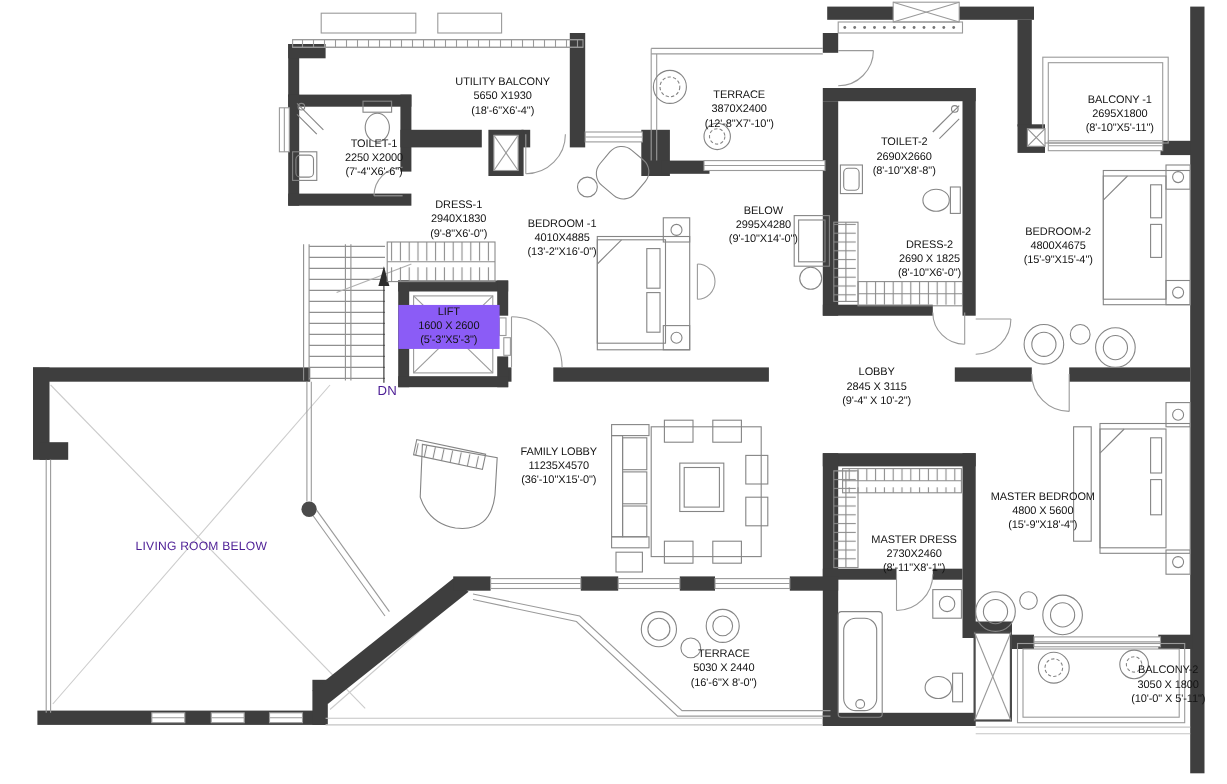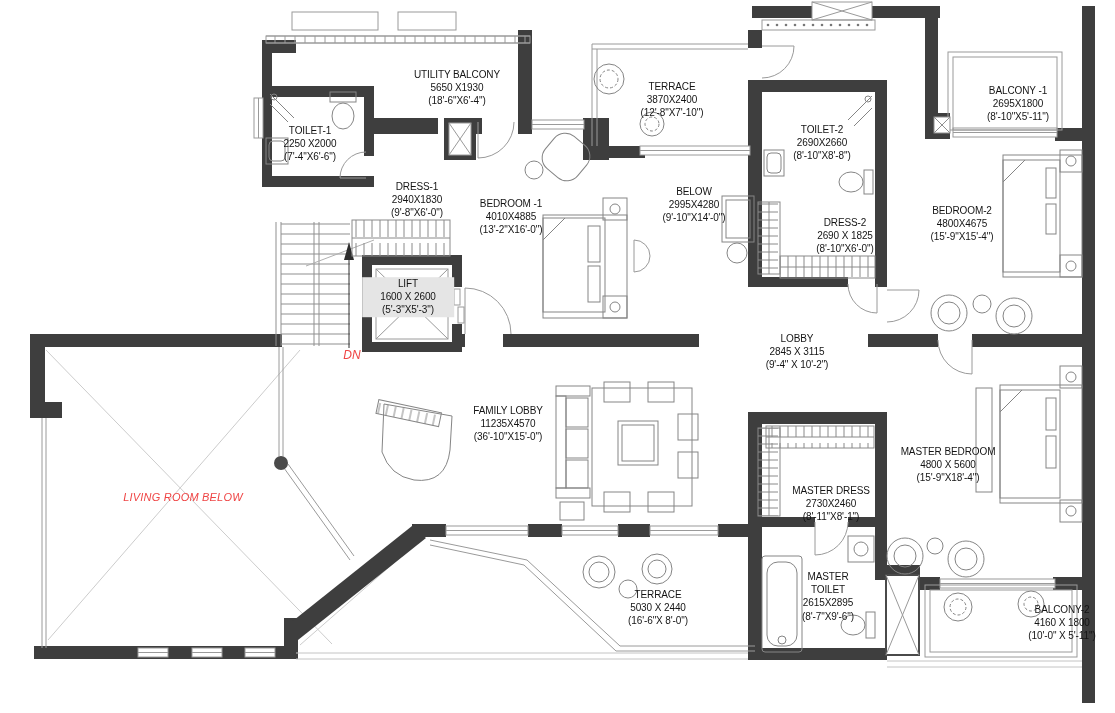--- a/index.html
+++ b/index.html
@@ -2,23 +2,23 @@
 <html><head>
 <meta charset="utf-8">
 <style>
   html,body{margin:0;padding:0;background:#ffffff;}
   .plan{position:relative;width:1115px;height:713px;background:#fff;overflow:hidden;
         font-family:"Liberation Sans",sans-serif;}
   .plan svg{position:absolute;left:0;top:0;}
   .room-label{position:absolute;transform:translate(-50%,-50%);text-align:center;
       font-size:10px;line-height:1.32;color:#141414;white-space:nowrap;letter-spacing:-0.1px;}
   .room-label.wrap{white-space:normal;width:62px;}
-  .single{position:absolute;transform:translate(-50%,-50%);font-size:11px;color:#ef4444;
-      white-space:nowrap;letter-spacing:0.2px;font-style:italic;}
-  .lift-bg{background:#e5e5e5;padding:0 18px;}
+  .single{position:absolute;transform:translate(-50%,-50%);font-size:11px;color:#4c1d95;
+      white-space:nowrap;letter-spacing:0.2px;}
+  .lift-bg{background:#8b5cf6;padding:0 18px;}
 </style>
 </head>
 <body>
 
 <div class="plan">
 <svg width="1115" height="713" viewBox="0 0 1115 713">
   <defs>
     <pattern id="tickv" width="8" height="40" patternUnits="userSpaceOnUse">
       <line x1="4" y1="3" x2="4" y2="37" stroke="#8a8a8a" stroke-width="1"></line>
     </pattern>
@@ -462,21 +462,21 @@
           <circle cx="1031" cy="604" r="7" stroke-dasharray="3 2"></circle>
     </g>
   </g>
 </svg>
 
 <div class="room-label" style="left:457px;top:88px">
   <div>UTILITY BALCONY</div>
       <div>5650 X1930</div>
       <div>(18'-6"X6'-4")</div>
 </div>
-<div class="room-label" style="left:310px;top:144px">
+<div class="room-label" style="left:340px;top:144px">
   <div>TOILET-1</div>
       <div>2250 X2000</div>
       <div>(7'-4"X6'-6")</div>
 </div>
 <div class="room-label" style="left:417px;top:200px">
   <div>DRESS-1</div>
       <div>2940X1830</div>
       <div>(9'-8"X6'-0")</div>
 </div>
 <div class="room-label" style="left:511px;top:217px">
@@ -532,30 +532,25 @@
 <div class="room-label" style="left:831px;top:504px">
   <div>MASTER DRESS</div>
       <div>2730X2460</div>
       <div>(8'-11"X8'-1")</div>
 </div>
 <div class="room-label" style="left:948px;top:465px">
   <div>MASTER BEDROOM</div>
       <div>4800 X 5600</div>
       <div>(15'-9"X18'-4")</div>
 </div>
-<div class="room-label wrap" style="left:828px;top:596px">
-  <div>MASTER TOILET</div>
-      <div>2615X2895</div>
-      <div>(8'-7"X9'-6")</div>
-</div>
 <div class="room-label" style="left:658px;top:608px">
   <div>TERRACE</div>
       <div>5030 X 2440</div>
       <div>(16'-6"X 8'-0")</div>
 </div>
 <div class="room-label" style="left:1062px;top:623px">
   <div>BALCONY-2</div>
-      <div>4160 X 1800</div>
+      <div>3050 X 1800</div>
       <div>(10'-0" X 5'-11")</div>
 </div>
 <div class="single" style="left:183px;top:497px">LIVING ROOM BELOW</div>
 <div class="single" style="left:352px;top:355px;font-size:12px">DN</div>
 </div>
 
 </body></html>

